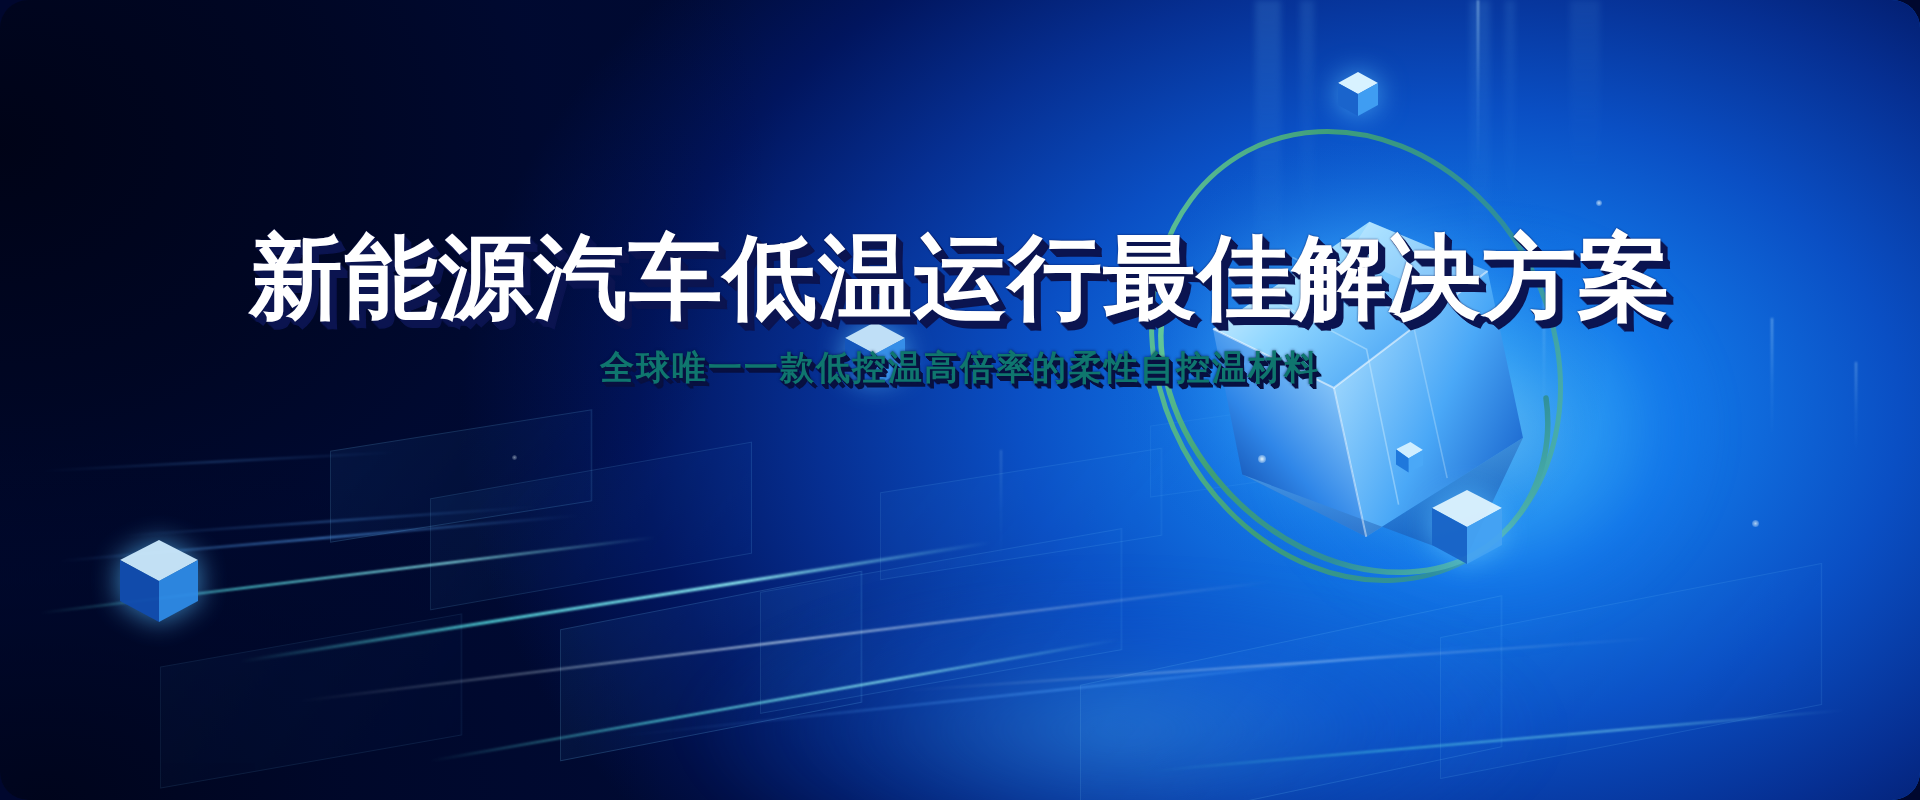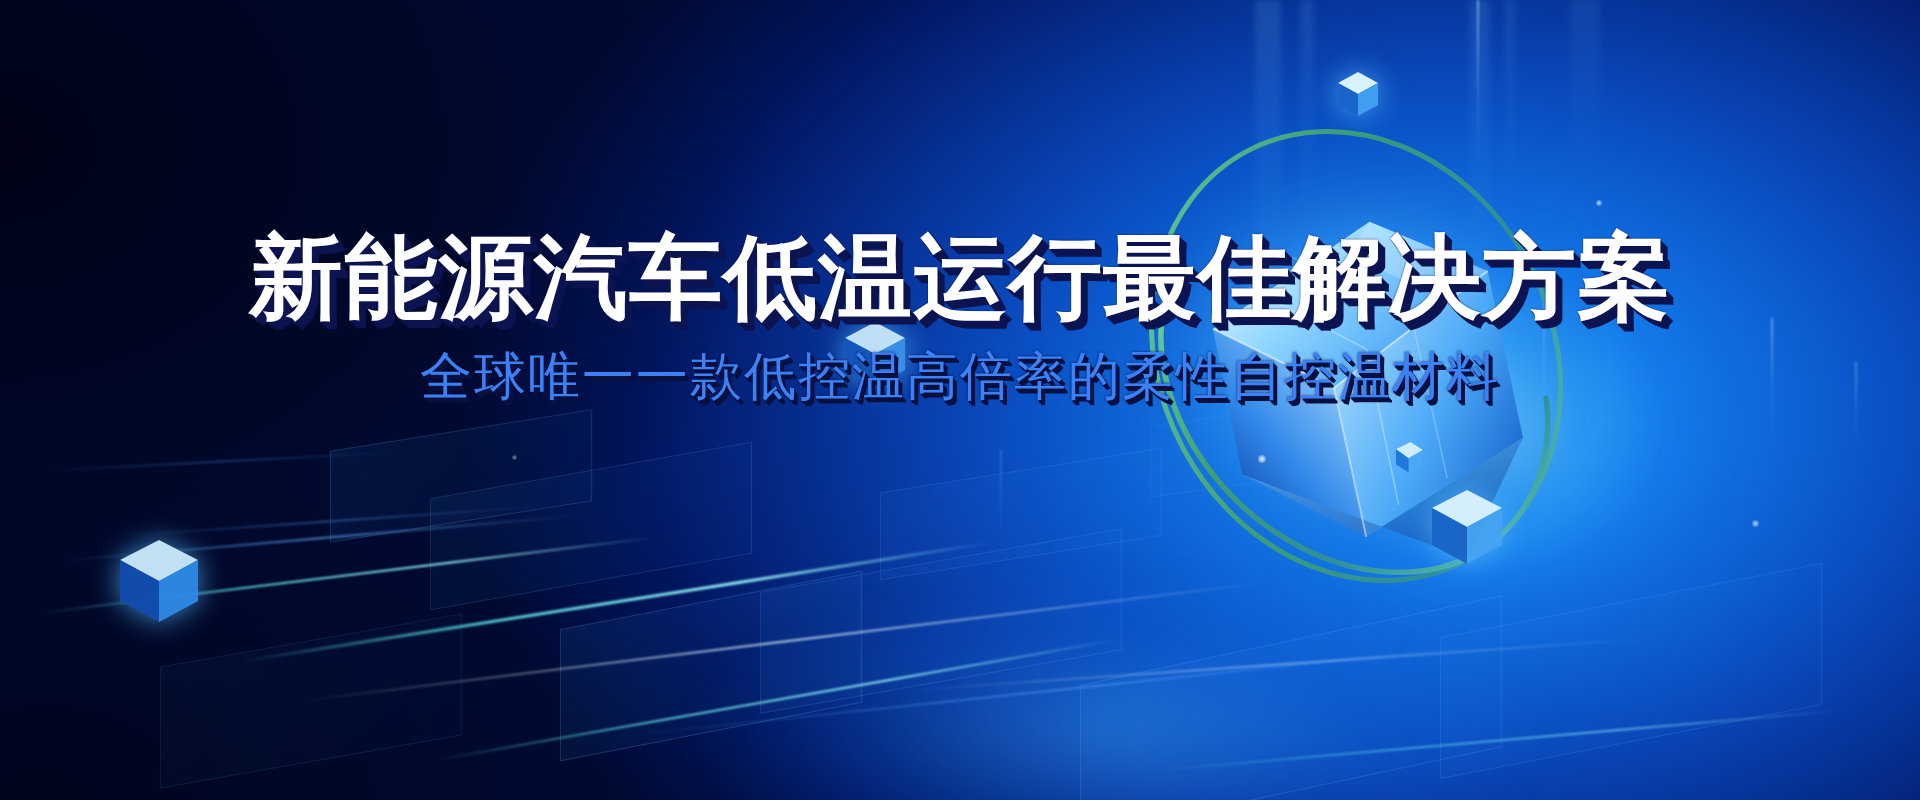--- a/index.html
+++ b/index.html
@@ -4,20 +4,21 @@
 <style>
   html,body{margin:0;padding:0;}
   body{
     width:1920px;height:800px;overflow:hidden;
     font-family:"Liberation Sans","DejaVu Sans",sans-serif;
     background:#00072e;
   }
   #banner{
     position:relative;width:1920px;height:800px;overflow:hidden;
     background:#00072e;
+    border-radius:28px;
   }
   
   .bg-base{
     position:absolute;inset:0;
     background:
       radial-gradient(ellipse 1000px 700px at 76% 52%, #2aa5f5 0%, #1278e8 22%, #0a4fc4 44%, #062f92 64%, #01155e 82%, #000a33 100%),
       linear-gradient(100deg, #00062a 0%, #000b3c 24%, #011a63 48%, #0338a0 72%, #0a57c8 100%);
   }
   .bg-corner-dark{
     position:absolute;left:0;top:0;width:900px;height:800px;
@@ -66,22 +67,22 @@
       4px 5px 0 #0b1450,
       3px 4px 0 #0b1450,
       2px 3px 0 #0b1450,
       1px 2px 0 #0b1450,
       0 0 2px rgba(10,20,80,.9);
     white-space:nowrap;
     transform:scaleX(1.02);
   }
   .subtitle{
     margin-top:26px;
-    font-size:52px;line-height:1;font-weight:400;
-    color:#3b82f6;letter-spacing:2px;
+    font-size:34px;line-height:1;font-weight:700;
+    color:#0f766e;letter-spacing:2px;
     font-family:"DejaVu Sans","Liberation Sans",sans-serif;
     text-shadow:
       3px 4px 0 #081040,
       4px 5px 0 #081040,
       2px 3px 0 #081040,
       1px 2px 0 #081040,
       0 0 3px rgba(5,12,60,.8);
     white-space:nowrap;
   }
 </style>

